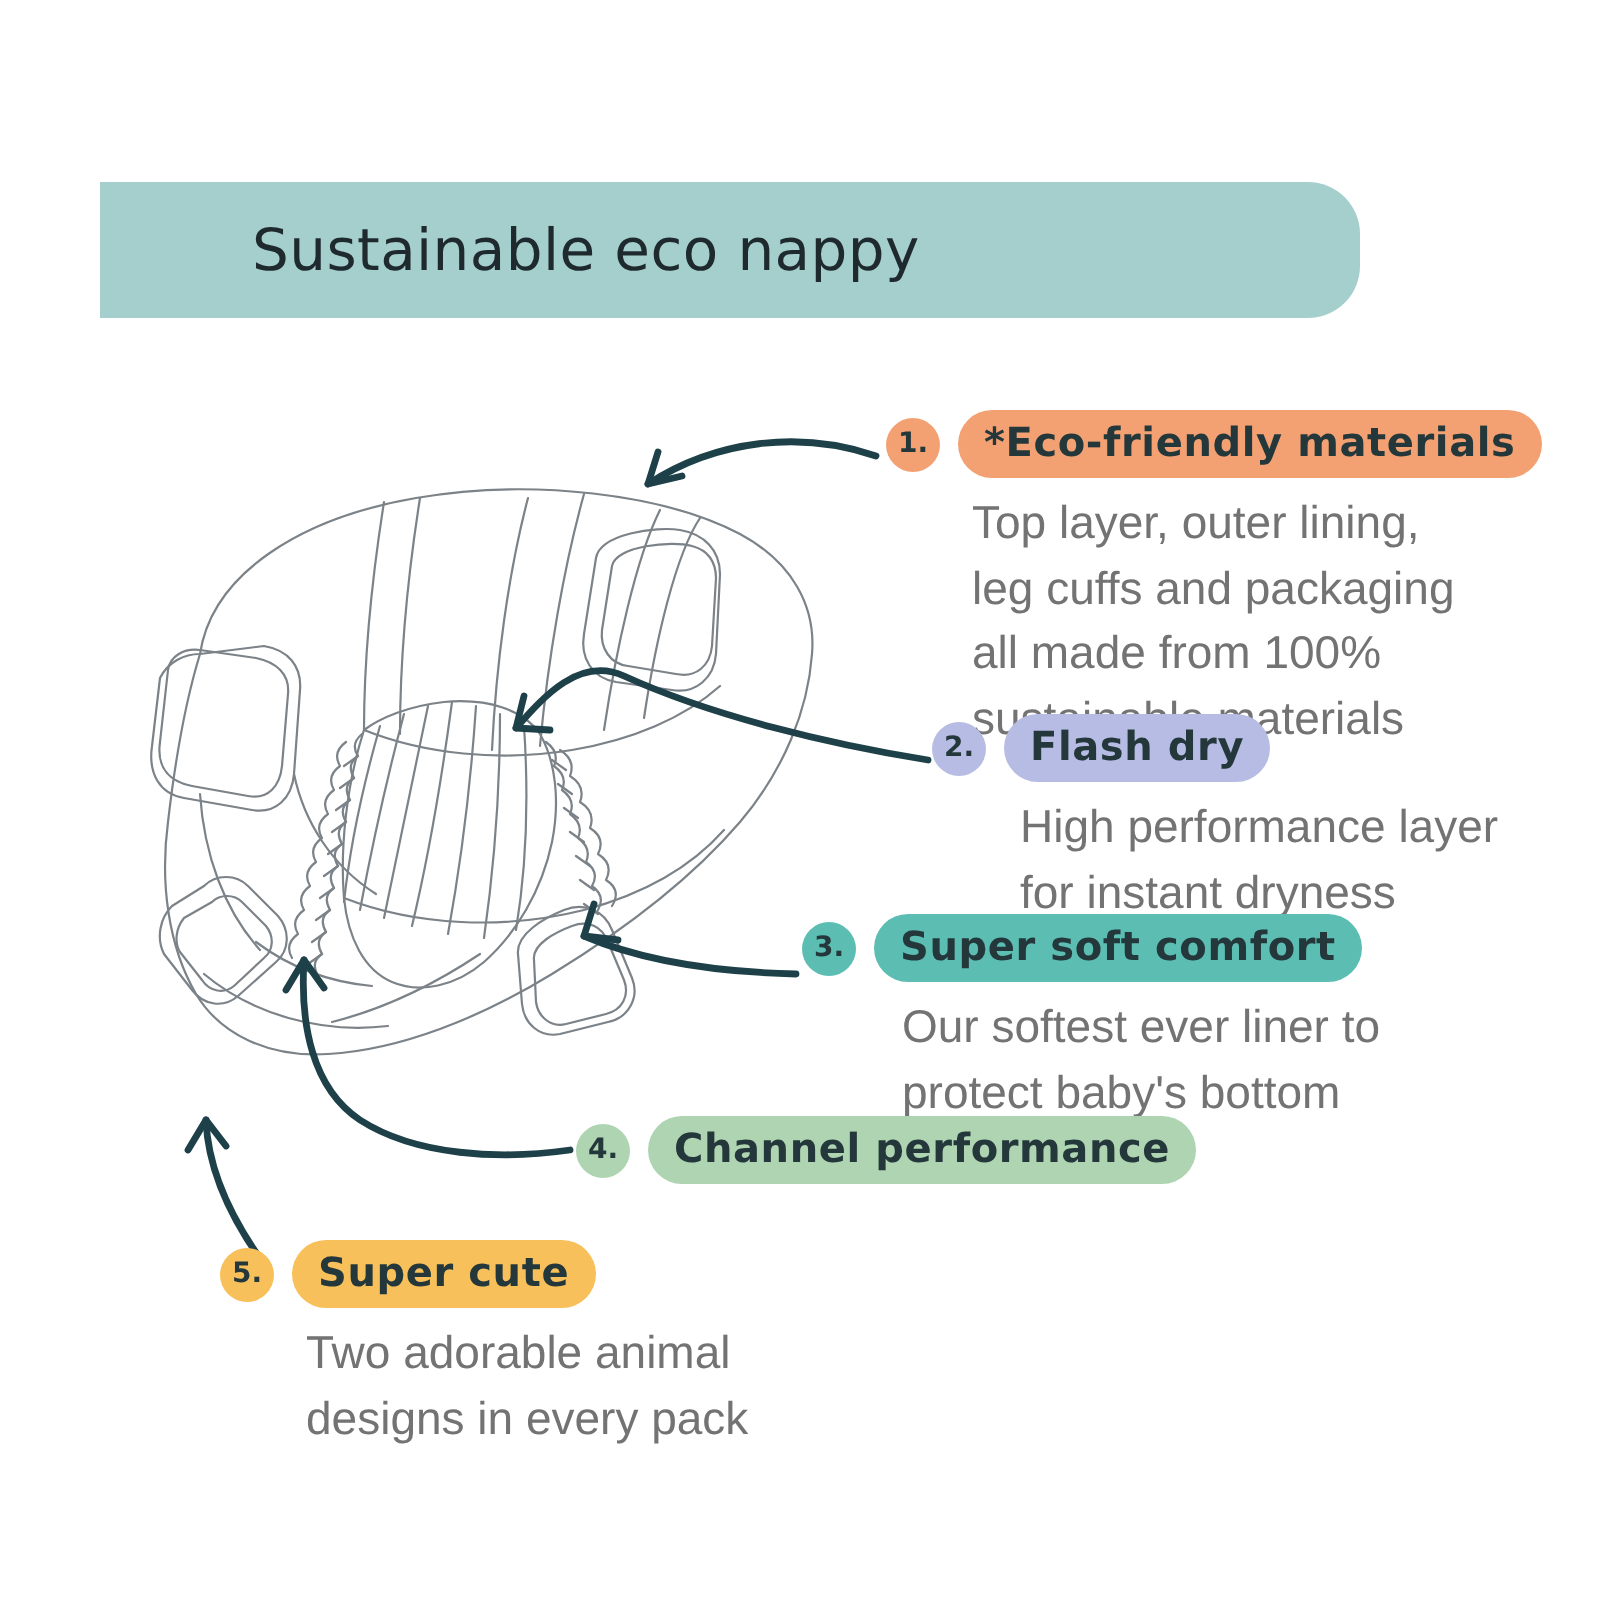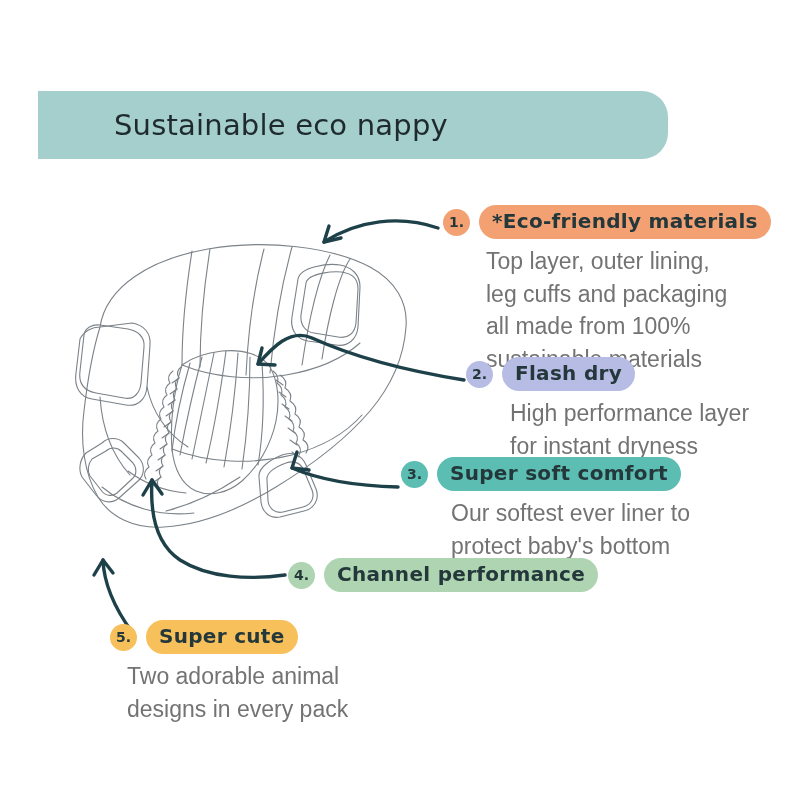--- a/index.html
+++ b/index.html
@@ -12,21 +12,21 @@
     width: 800px;
     height: 800px;
     background: #ffffff;
     overflow: hidden;
     font-family: "DejaVu Sans", "Liberation Sans", sans-serif;
   }
 
   
   #title-banner {
     position: absolute;
-    left: 38px;
+    left: 50px;
     top: 91px;
     width: 630px;
     height: 68px;
     background: #a5cfcd;
     border-radius: 0 26px 26px 0;
     display: flex;
     align-items: center;
   }
   #title-text {
     margin-left: 76px;
@@ -101,21 +101,21 @@
   
   #callout-1 { left: 443px; top: 205px; }
   #callout-1 .callout-body { margin-left: 43px; }
   #callout-2 { left: 466px; top: 357px; }
   #callout-2 .callout-body { margin-left: 44px; }
   #callout-3 { left: 401px; top: 457px; }
   #callout-3 .callout-body { margin-left: 50px; }
   #callout-4 { left: 288px; top: 558px; }
   #callout-4 .callout-body { margin-left: 45px; }
   #callout-5 { left: 110px; top: 620px; }
-  #callout-5 .callout-body { margin-left: 17px; }
+  #callout-5 .callout-body { margin-left: 43px; }
 </style>
 </head>
 <body>
 
 <div id="page">
 
   <div id="title-banner">
     <div id="title-text">Sustainable eco nappy</div>
   </div>
 

